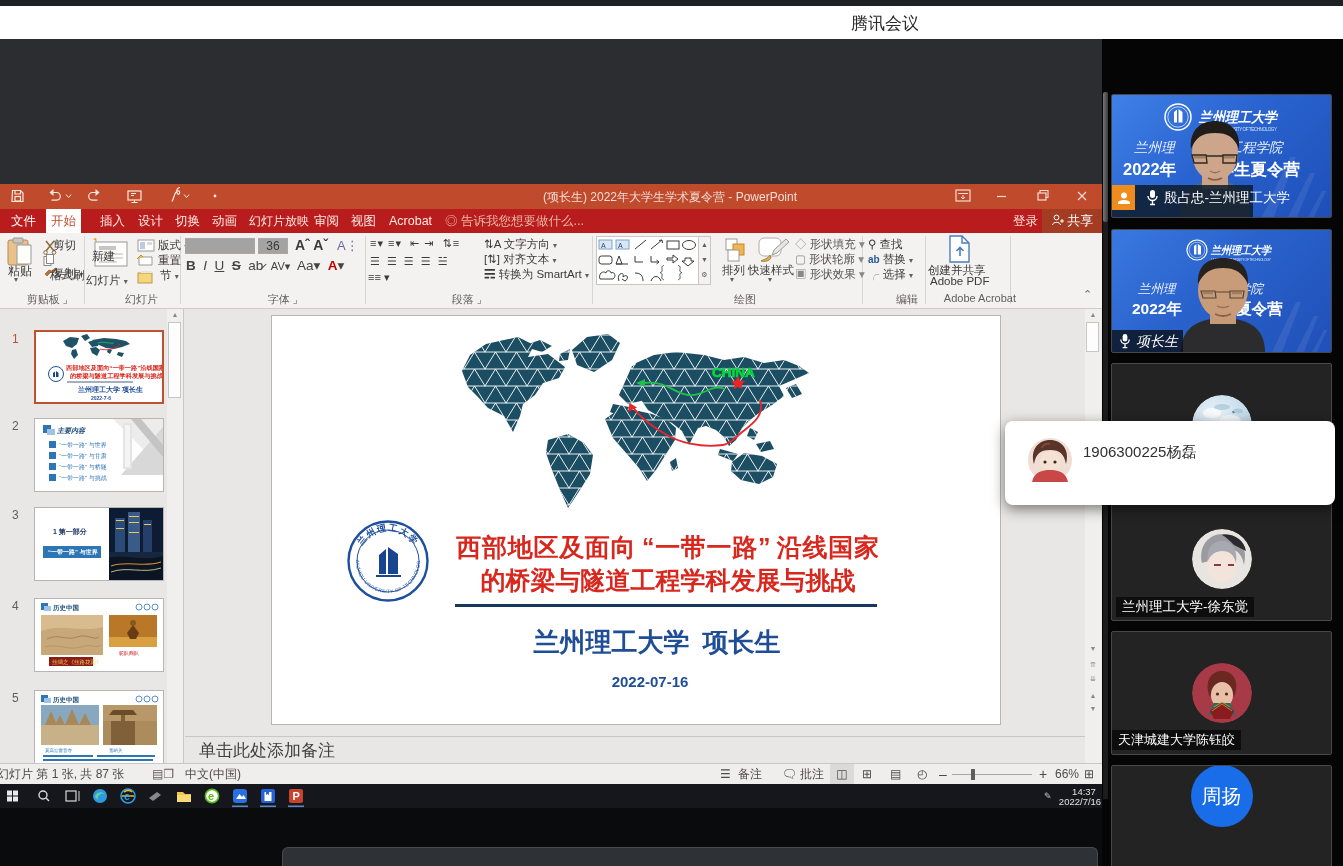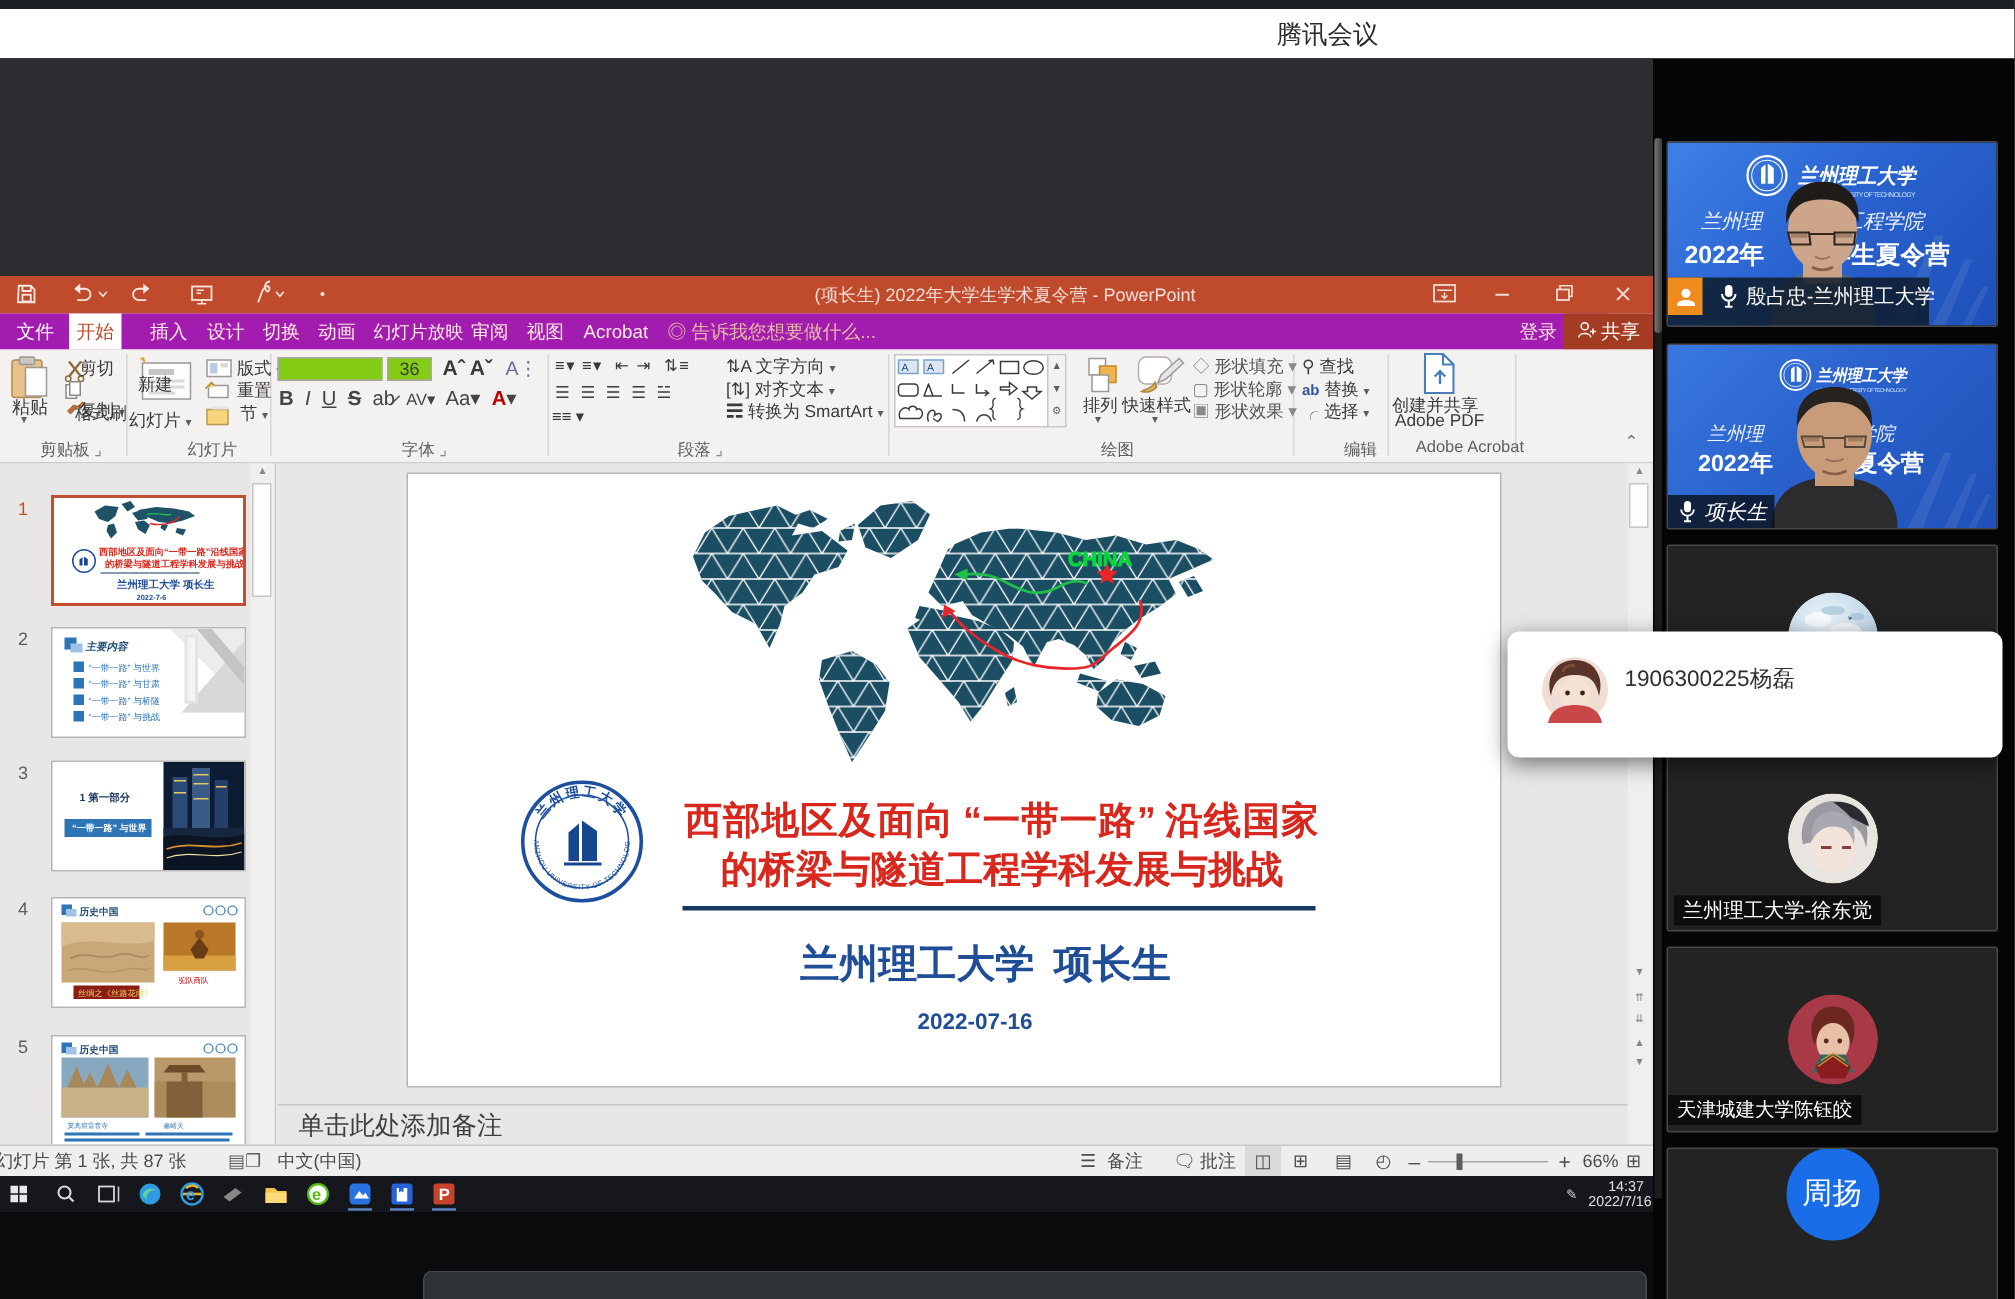--- a/index.html
+++ b/index.html
@@ -13,30 +13,30 @@
 #appbar .title { position:absolute; left:885px; top:50%; transform:translate(-50%,-50%); font-size:17px; color:#2b2b2b; }
 
 
 #stage { left:0; top:39px; width:1102px; height:827px; background:#0a0b0c; }
 #stagegray { left:0; top:0; width:1102px; height:145px; background:#2b2d30; }
 
 
 #ppt { left:0; top:145px; width:1102px; height:600px; background:#e9e7e5; }
 #titlebar { left:0; top:0; width:1102px; height:25px; background:#bf4a2c; color:#fff; }
 #titlebar .title { position:absolute; left:670px; top:50%; transform:translate(-50%,-50%); font-size:12px; color:#f4ddd6; white-space:nowrap; }
-#menubar { left:0; top:25px; width:1072px; height:24px; background:#a21caf; }
+#menubar { left:0; top:25px; width:1072px; height:24px; background:#b91c1c; }
 .mtab { position:absolute; top:0; height:24px; line-height:24px; font-size:12.5px; color:#fde9e2; padding:0 5px; }
 .mtab.sel { background:#fff; color:#c14a2b; }
 .mtab.dim { color:#e8b7a6; }
 .share { position:absolute; top:0; height:24px; line-height:24px; font-size:13px; color:#fff; background:#a33c22; width:60px; text-align:center; }
 #ribbon { left:0; top:49px; width:1102px; height:76px; background:#f4f2f1; border-bottom:1px solid #cfccca; }
 .gsep { position:absolute; top:3px; width:1px; height:68px; background:#d8d6d4; }
 .glab { position:absolute; top:59px; font-size:11px; color:#605e5c; text-align:right; }
 .rs { position:absolute; white-space:nowrap; }
-.inbox { position:absolute; background:#84cc16; border:1px solid #aaa8a6; font-size:12px; }
+.inbox { position:absolute; background:#a3a3a3; border:1px solid #aaa8a6; font-size:12px; }
 #editor { left:0; top:125px; width:1102px; height:454px; background:#e9e7e5; }
 #panel { left:0; top:0; width:184px; height:454px; border-right:1px solid #c9c7c5; }
 .pnum { position:absolute; left:12px; font-size:12px; color:#605e5c; }
 .pthumb { position:absolute; left:34px; width:130px; height:74px; background:#fff; border:1px solid #b8b6b4; overflow:hidden; }
 .pthumb.sel { border:2px solid #c0502f; }
 #pscroll { left:167px; top:0; width:16px; height:454px; background:#f0efee; }
 .pup { position:absolute; top:2px; left:0; width:16px; text-align:center; font-size:7px; color:#8a8886; }
 .pth { position:absolute; top:13px; left:1px; width:13px; height:76px; background:#fdfdfd; border:1px solid #c8c6c4; }
 #slide { left:272px; top:7px; width:728px; height:408px; background:#fff; outline:1px solid #b8b6b4; overflow:hidden; }
 #vscroll { left:1085px; top:0; width:16px; height:454px; background:#f0efee; }
@@ -534,21 +534,21 @@
     <svg class="abs face" style="left:60px;top:26px;" width="86" height="96" viewBox="0 0 86 96">
       <path d="M8 96 C8 68 24 60 43 60 C62 60 78 68 78 96 Z" fill="#56687c"></path>
       <path d="M30 54 h26 v14 h-26z" fill="#caa288"></path>
       <ellipse cx="43" cy="32" rx="23" ry="28" fill="#cda58a"></ellipse>
       <path d="M19 28 C17 8 30 0 43 0 C56 0 69 8 67 28 C62 16 56 12 43 12 C30 12 24 16 19 28 Z" fill="#201c1a"></path>
       <path d="M20 34 h14 l1 8 h-13z M51 34 h14 l-1 8 h-13z M34 35 h17" stroke="#30281f" stroke-width="1.4" fill="none"></path>
       <path d="M22 36 h11 M52 36 h11" stroke="#4a3a2c" stroke-width="3" opacity="0.35"></path>
       <path d="M38 50 c3 2 7 2 10 0" stroke="#96705a" stroke-width="1.4" fill="none"></path>
       <path d="M36 57 c4 2.5 10 2.5 14 0" stroke="#8a5f49" stroke-width="1.8" fill="none"></path>
     </svg>
-    <div class="vlabel" style="left:0;width:174px;height:25px;background:rgba(14,28,44,0.85);padding:16px;">
+    <div class="vlabel" style="left:0;width:141px;height:25px;background:rgba(14,28,44,0.85);padding:16px;">
       <span class="abs" style="left:0;top:0;width:23px;height:25px;background:#f08c1e;"></span>
       <svg class="abs" style="left:4px;top:5px" width="16" height="16" viewBox="0 0 16 16">
           <circle cx="8" cy="5.5" r="3" fill="#fff"></circle>
           <path d="M2 13 c0-4 12-4 12 0 v1 h-12z" fill="#fff"></path>
         </svg>
       <svg class="abs" style="left:33px;top:4px" width="15" height="17" viewBox="0 0 15 17">
           <rect x="5" y="1" width="5" height="8" rx="2.5" fill="#fff"></rect>
           <path d="M3 7 a4.5 4.5 0 0 0 9 0 M7.5 12 v3 M5 15.5 h5" stroke="#fff" stroke-width="1.4" fill="none"></path>
         </svg>
       <span class="abs" style="left:52px;top:3px;font-size:13.5px;">殷占忠-兰州理工大学</span>

